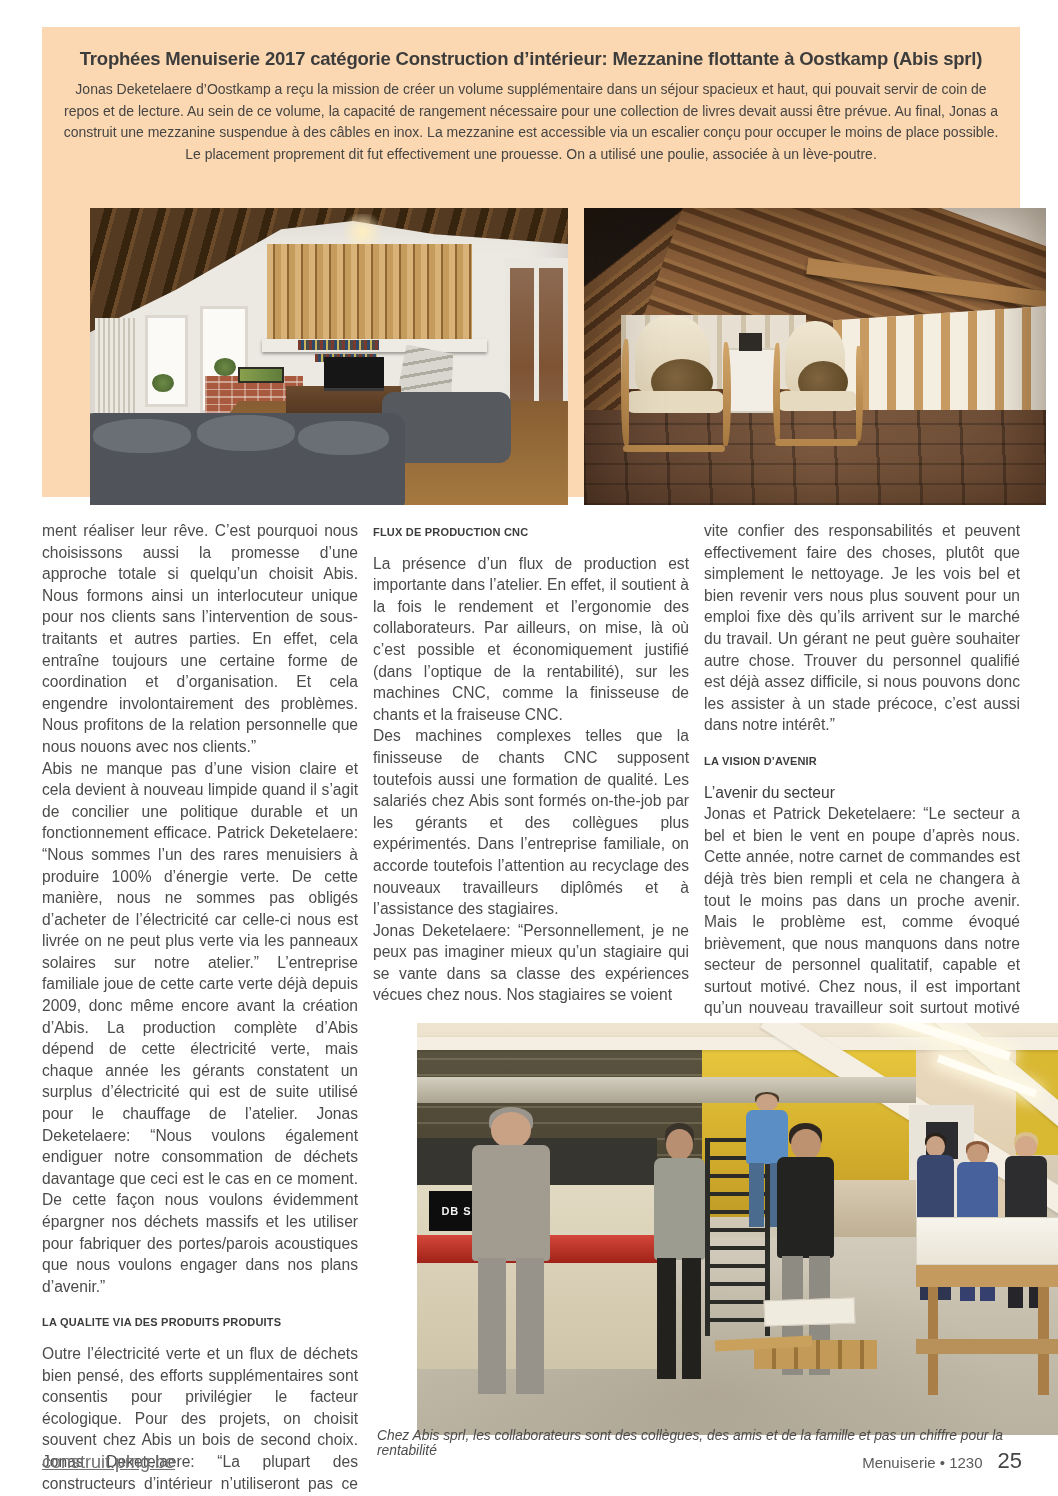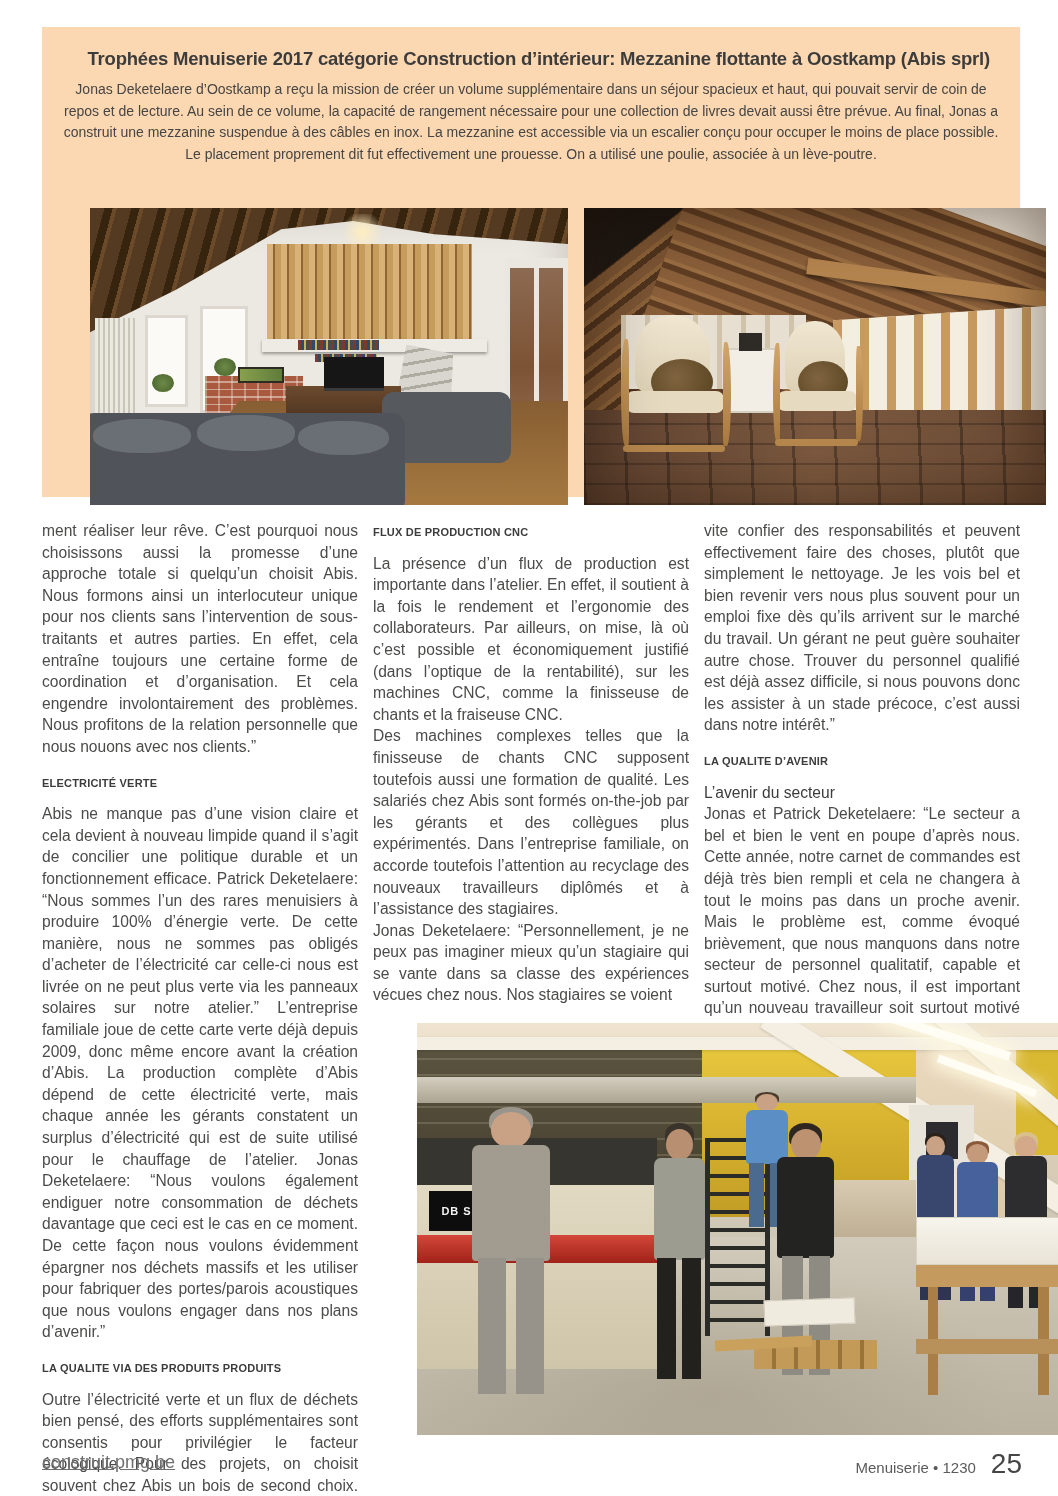--- a/index.html
+++ b/index.html
@@ -2,21 +2,21 @@
 <html><head>
 <meta charset="utf-8">
 <style>
   html,body{margin:0;padding:0;background:#ffffff;}
   .page{position:relative;width:1058px;height:1496px;background:#fff;overflow:hidden;
         font-family:"Liberation Sans", sans-serif;}
   .layer{position:absolute;}
 
   
   .hero{position:absolute;left:42px;top:27px;width:978px;height:470px;background:#fbd8b1;}
-  .hero h1{margin:0;padding:21px 30px 0;text-align:right;font-size:18.5px;font-weight:bold;
+  .hero h1{margin:0;padding:21px 30px 0;text-align:center;font-size:18.5px;font-weight:bold;
            color:#3d3c3c;letter-spacing:-0.2px;white-space:nowrap;}
   .hero p{margin:9px 0 0;padding:0 20px;text-align:center;font-size:14px;line-height:21.5px;
           color:#464544;}
 
   
   .photo{position:absolute;overflow:hidden;background:#ece8e2;}
   .photo1{left:50px;top:192px;width:478px;height:297px;box-shadow:inset 0 0 46px rgba(30,15,5,.18);}
   .photo2{left:544px;top:192px;width:462px;height:297px;background:#ece5d8;}
   .photo3{left:377px;top:1007px;width:648px;height:412px;background:#e8dcc6;}
   .vig{position:absolute;inset:0;pointer-events:none;}
@@ -30,21 +30,21 @@
   .col h3.first{margin-top:2px;}
   .col .sub{font-weight:normal;color:#3d3c3c;margin:0;text-align:left;}
 
   
   .caption{position:absolute;left:377px;top:1428px;width:648px;margin:0;font-style:italic;
            font-size:13.8px;color:#4d4c4b;}
   .footer-link{position:absolute;left:42px;top:1452px;font-size:18px;color:#6f6f6f;
                text-decoration:underline;cursor:pointer;}
   .footer-right{position:absolute;right:36px;top:1448px;display:flex;align-items:baseline;gap:15px;}
   .footer-right .mag{font-size:15px;color:#5a5a5a;}
-  .footer-right .pageno{font-size:28px;color:#454545;}
+  .footer-right .pageno{font-size:22px;color:#454545;}
 
   
   .p1-roof{left:0;top:0;width:100%;height:55%;
     background:repeating-linear-gradient(105deg,#533a21 0 14px,#37240f 14px 22px,#6b4a2a 22px 26px);
     clip-path:polygon(0 0,100% 0,100% 22%,72% 16%,55% 8%,40% 13%,18% 50%,0 76%);}
   .p1-lamp{left:52%;top:2%;width:10%;height:12%;
     background:radial-gradient(circle,#ffeec0 0%,rgba(255,238,192,0) 70%);}
   .p1-rail{left:37%;top:12%;width:43%;height:33%;background-color:#a67c44;
     background-image:repeating-linear-gradient(90deg,#d9b277 0 6px,#8f6634 6px 8px,#c69c5c 8px 14px);}
   .p1-mezzfloor{left:36%;top:44%;width:47%;height:4.5%;background:#eeebe4;
@@ -254,36 +254,35 @@
       <div class="seat"></div>
       <div class="frame-l"></div>
       <div class="frame-r"></div>
       <div class="runner"></div>
     </div>
     <div class="vig p2-vig"></div>
   </figure>
 
   <div class="col col1">
     <p>ment réaliser leur rêve. C’est pourquoi nous choisissons aussi la promesse d’une approche totale si quelqu’un choisit Abis. Nous formons ainsi un interlocuteur unique pour nos clients sans l’intervention de sous-traitants et autres parties. En effet, cela entraîne toujours une certaine forme de coordination et d’organisation. Et cela engendre involontairement des problèmes. Nous profitons de la relation personnelle que nous nouons avec nos clients.”</p>
-    <h3>ELECTRICITÉ VERTE</h3>
     <p>Abis ne manque pas d’une vision claire et cela devient à nouveau limpide quand il s’agit de concilier une politique durable et un fonctionnement efficace. Patrick Deketelaere: “Nous sommes l’un des rares menuisiers à produire 100% d’énergie verte. De cette manière, nous ne sommes pas obligés d’acheter de l’électricité car celle-ci nous est livrée on ne peut plus verte via les panneaux solaires sur notre atelier.” L’entreprise familiale joue de cette carte verte déjà depuis 2009, donc même encore avant la création d’Abis. La production complète d’Abis dépend de cette électricité verte, mais chaque année les gérants constatent un surplus d’électricité qui est de suite utilisé pour le chauffage de l’atelier. Jonas Deketelaere: “Nous voulons également endiguer notre consommation de déchets davantage que ceci est le cas en ce moment. De cette façon nous voulons évidemment épargner nos déchets massifs et les utiliser pour fabriquer des portes/parois acoustiques que nous voulons engager dans nos plans d’avenir.”</p>
     <h3>LA QUALITE VIA DES PRODUITS PRODUITS</h3>
     <p>Outre l’électricité verte et un flux de déchets bien pensé, des efforts supplémentaires sont consentis pour privilégier le facteur écologique. Pour des projets, on choisit souvent chez Abis un bois de second choix. Jonas Deketelaere: “La plupart des constructeurs d’intérieur n’utiliseront pas ce type de bois. Toutefois nous estimons qu’un matériau plus brut dans une condition finie apporte de la vie dans un projet.”</p>
   </div>
 
   <div class="col col2">
     <h3 class="first">FLUX DE PRODUCTION CNC</h3>
     <p>La présence d’un flux de production est importante dans l’atelier. En effet, il soutient à la fois le rendement et l’ergonomie des collaborateurs. Par ailleurs, on mise, là où c’est possible et économiquement justifié (dans l’optique de la rentabilité), sur les machines CNC, comme la finisseuse de chants et la fraiseuse CNC.</p>
     <p>Des machines complexes telles que la finisseuse de chants CNC supposent toutefois aussi une formation de qualité. Les salariés chez Abis sont formés on-the-job par les gérants et des collègues plus expérimentés. Dans l’entreprise familiale, on accorde toutefois l’attention au recyclage des nouveaux travailleurs diplômés et à l’assistance des stagiaires.</p>
     <p>Jonas Deketelaere: “Personnellement, je ne peux pas imaginer mieux qu’un stagiaire qui se vante dans sa classe des expériences vécues chez nous. Nos stagiaires se voient</p>
   </div>
 
   <div class="col col3">
     <p>vite confier des responsabilités et peuvent effectivement faire des choses, plutôt que simplement le nettoyage. Je les vois bel et bien revenir vers nous plus souvent pour un emploi fixe dès qu’ils arrivent sur le marché du travail. Un gérant ne peut guère souhaiter autre chose. Trouver du personnel qualifié est déjà assez difficile, si nous pouvons donc les assister à un stade précoce, c’est aussi dans notre intérêt.”</p>
-    <h3>LA QUALITE D’AVENIR</h3>
+    <h3>LA VISION D’AVENIR</h3>
     <p class="sub">L’avenir du secteur</p>
     <p>Jonas et Patrick Deketelaere: “Le secteur a bel et bien le vent en poupe d’après nous. Cette année, notre carnet de commandes est déjà très bien rempli et cela ne changera à tout le moins pas dans un proche avenir. Mais le problème est, comme évoqué brièvement, que nous manquons dans notre secteur de personnel qualitatif, capable et surtout motivé. Chez nous, il est important qu’un nouveau travailleur soit surtout motivé et ait envie d’apprendre.” ❑</p>
   </div>
 
   <figure class="photo photo3">
     <div class="layer p3-bg"></div>
     <div class="layer p3-backwall"></div>
     <div class="layer p3-yellow"></div>
     <div class="layer p3-rightwall"></div>
     <div class="layer p3-yellow2"></div>
@@ -354,20 +353,21 @@
     </div>
     <div class="layer p3-plank"></div>
     <div class="person pw1">
       <div class="hair"></div>
       <div class="head"></div>
       <div class="torso"></div>
       <div class="legs"></div>
     </div>
   </figure>
 
+  <p class="caption">Chez Abis sprl, les collaborateurs sont des collègues, des amis et de la famille et pas un chiffre pour la rentabilité</p>
 
   <a class="footer-link">construit.pmg.be</a>
   <div class="footer-right">
     <span class="mag">Menuiserie • 1230</span>
     <span class="pageno">25</span>
   </div>
 
 </div>
 
 </body></html>

